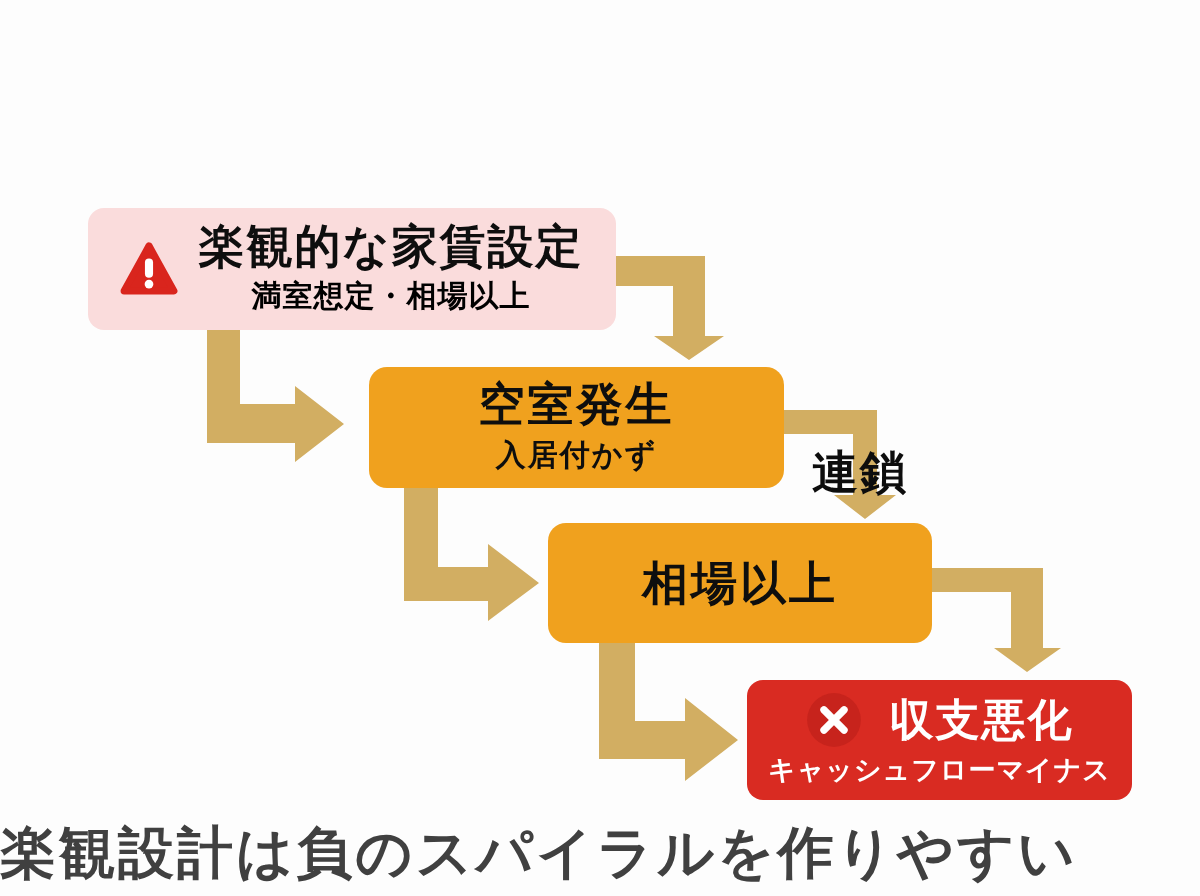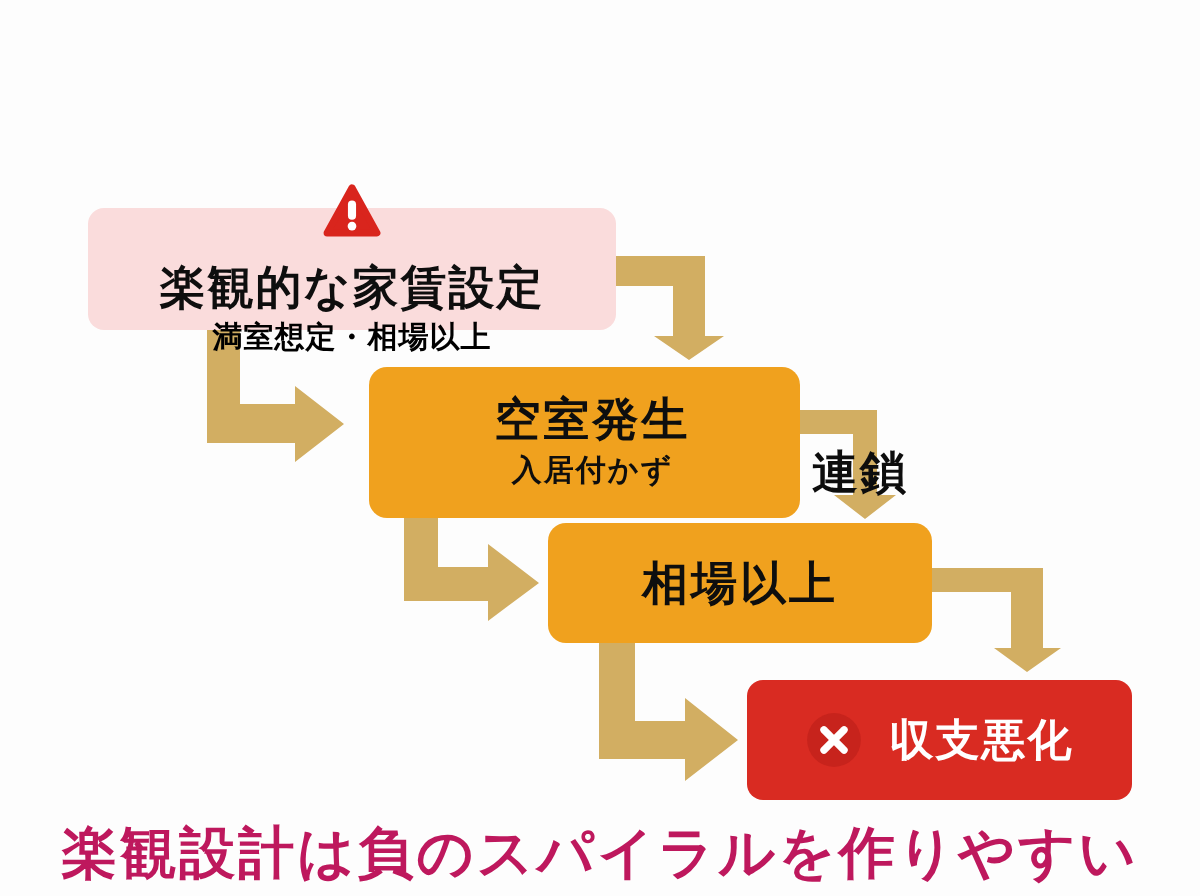--- a/index.html
+++ b/index.html
@@ -42,33 +42,33 @@
     flex-direction: column;
     align-items: center;
     justify-content: center;
     text-align: center;
   }
   .node-cause {
     left: 88px; top: 208px;
     width: 528px; height: 122px;
     background: #fadcdc;
     border-radius: 16px;
-    flex-direction: column;
+    flex-direction: row;
     gap: 20px;
   }
   .warn-icon { width: 58px; height: 62px; flex: 0 0 auto; display: block; }
   .node-text { display: flex; flex-direction: column; align-items: center; }
   .node-cause .node-title { font-size: 46px; font-weight: 900; color: #0e0e0e; line-height: 1.1; letter-spacing: 2px; white-space: nowrap; }
   .node-cause .node-sub   { font-size: 30px; font-weight: 800; color: #000000; margin-top: 4px; letter-spacing: 1px; white-space: nowrap; }
 
   .node-orange {
     background: #f0a11e;
     border-radius: 18px;
   }
-  .node-vacancy { left: 369px; top: 367px; width: 415px; height: 151px; padding-left: 16px; }
+  .node-vacancy { left: 369px; top: 367px; width: 415px; height: 121px; }
   .node-rentcut { left: 548px; top: 523px; width: 384px; height: 120px; }
   .node-orange .node-title { font-size: 46px; font-weight: 900; color: #0e0e0e; line-height: 1.1; letter-spacing: 3px; white-space: nowrap; }
   .node-orange .node-sub   { font-size: 30px; font-weight: 800; color: #0e0e0e; margin-top: 6px; letter-spacing: 2px; white-space: nowrap; }
 
   .node-result {
     left: 747px; top: 680px;
     width: 385px; height: 120px;
     background: #d92b22;
     border-radius: 16px;
   }
@@ -87,25 +87,24 @@
     white-space: nowrap;
   }
   .edge-label-impact { left: 645px; top: 288px; }
   .edge-label-chain  { left: 812px; top: 442px; }
   .edge-label-result { left: 984px; top: 598px; }
 
   .footer-text {
     position: absolute;
     left: 0; top: 816px;
     width: 1200px;
-    text-align: center;
     font-size: 56px;
     font-weight: 900;
     letter-spacing: 3px;
-    color: #be185d;
+    color: #404040;
     z-index: 3;
     white-space: nowrap;
   }
 </style>
 </head>
 <body>
 
 <div class="canvas">
 
   <svg class="arrows" viewBox="0 0 1200 896" aria-hidden="true">
@@ -143,19 +142,20 @@
 
   <div class="node node-result">
     <div class="result-row">
       <svg class="x-icon" viewBox="0 0 100 100" aria-hidden="true">
         <circle cx="50" cy="50" r="48" fill="#c7231c"></circle>
         <line x1="32" y1="32" x2="68" y2="68" stroke="#ffffff" stroke-width="13" stroke-linecap="round"></line>
         <line x1="68" y1="32" x2="32" y2="68" stroke="#ffffff" stroke-width="13" stroke-linecap="round"></line>
       </svg>
       <div class="node-title">収支悪化</div>
     </div>
+    <div class="node-sub">キャッシュフローマイナス</div>
   </div>
 
   <div class="edge-label edge-label-chain">連鎖</div>
 
   <div class="footer-text">楽観設計は負のスパイラルを作りやすい</div>
 
 </div>
 
 </body></html>

